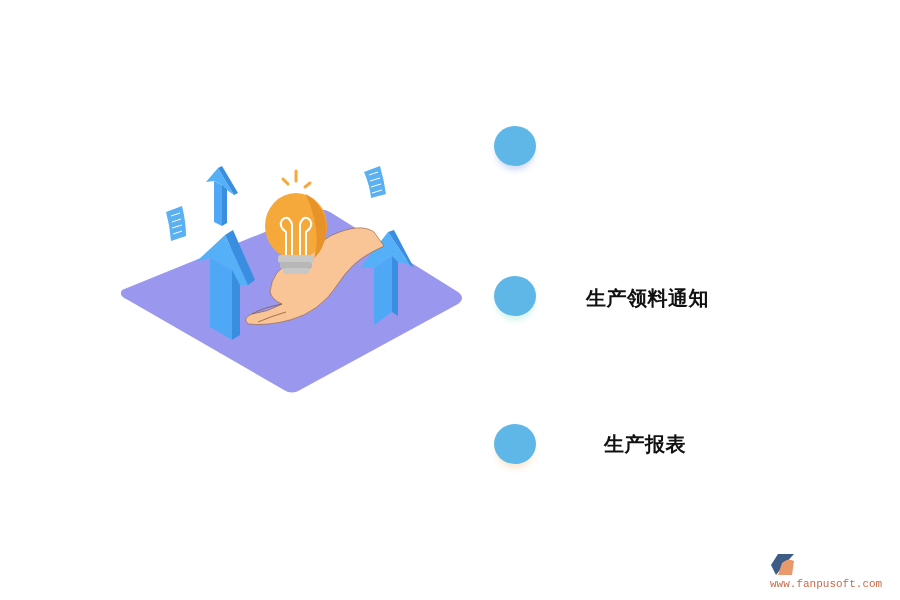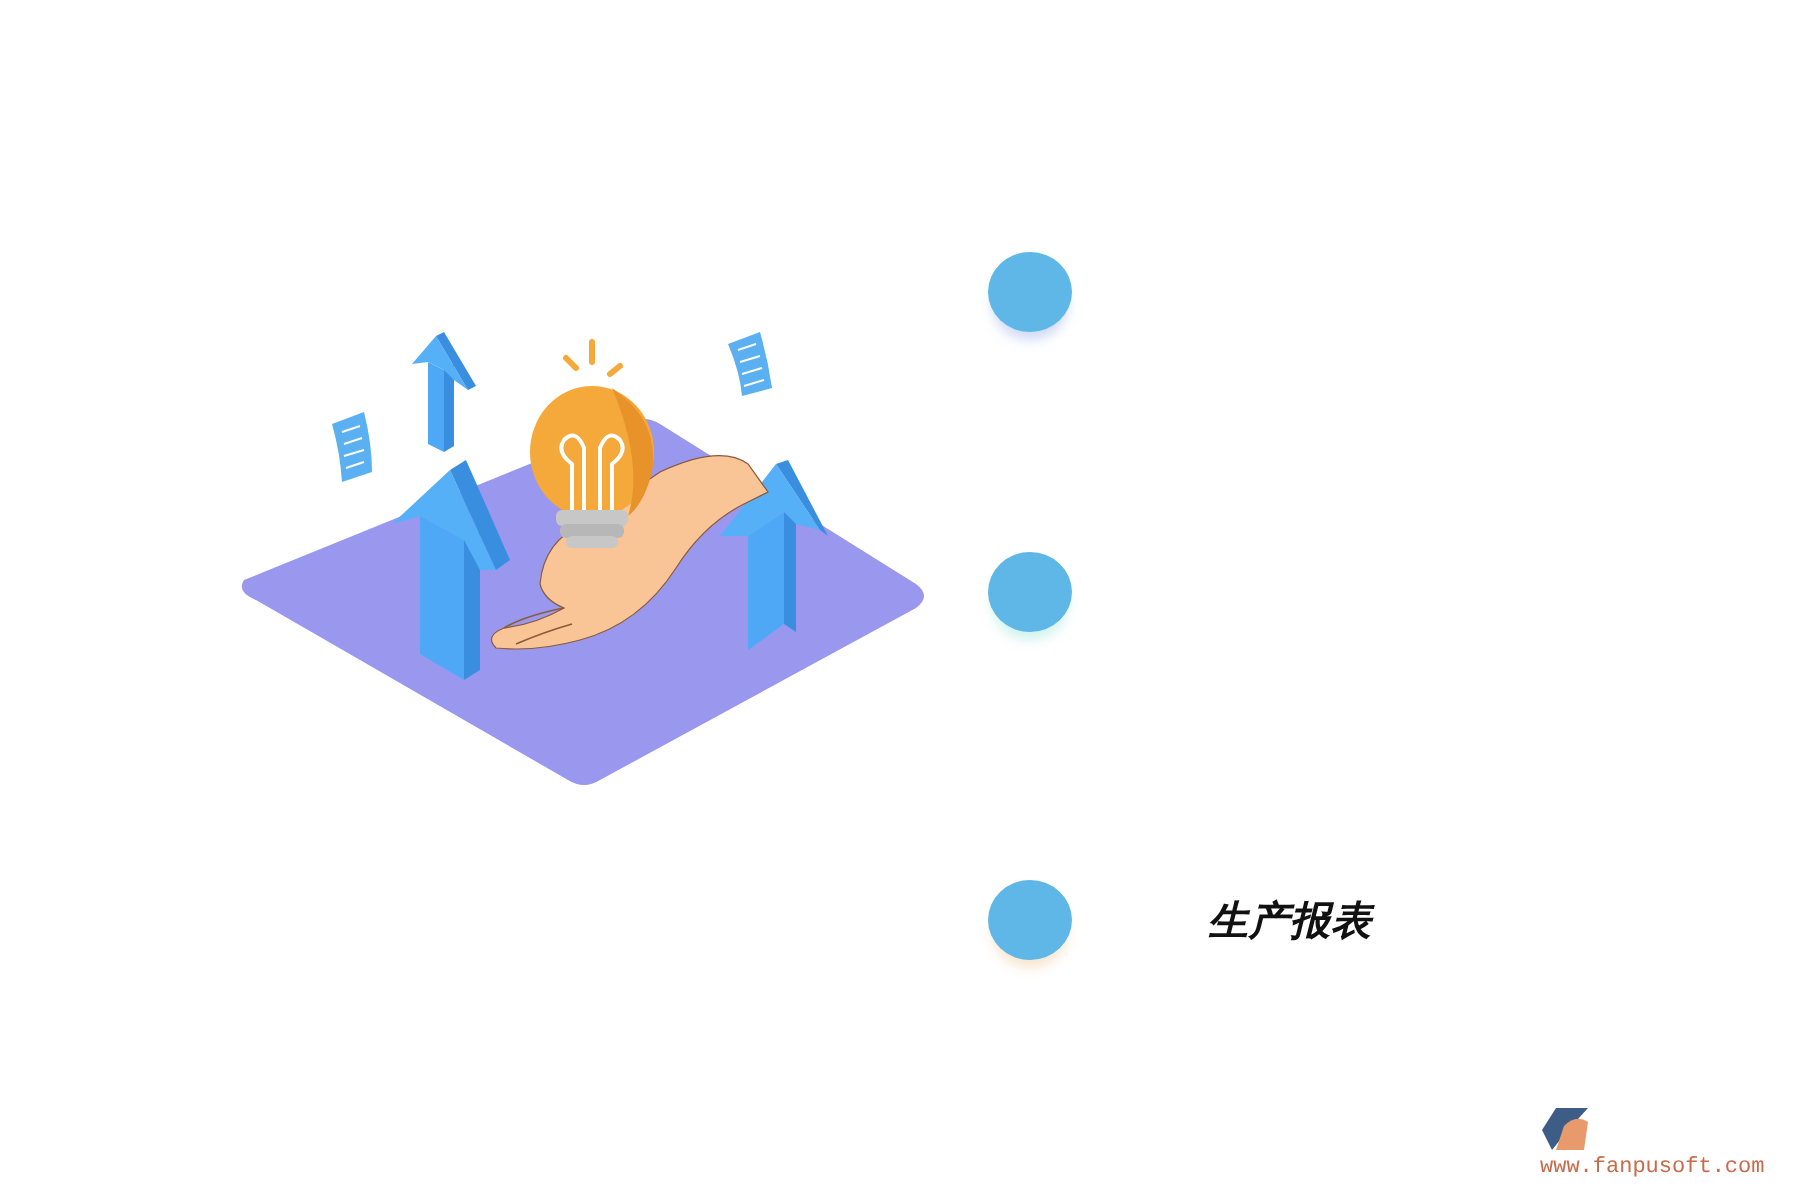--- a/index.html
+++ b/index.html
@@ -91,22 +91,23 @@
     <rect x="280" y="262" width="32" height="7" rx="3" fill="#b7b7b7"></rect>
     <rect x="283" y="268" width="26" height="6" rx="3" fill="#c7c7c7"></rect>
   </g>
 </svg>
 
 <div class="item" style="top:124px;">
   <div class="dot s1" style="top:2px;"></div>
 </div>
 <div class="item" style="top:274px;">
   <div class="dot s2" style="top:2px;"></div>
+  <div class="label" style="left:586px; top:11px;">生产领料通知</div>
 </div>
-<div class="item" style="top:439px;font-style:italic;">
+<div class="item" style="top:423px;">
   <div class="dot s3" style="top:1px;"></div>
   <div class="label" style="left:604px; top:8px;">生产报表</div>
 </div>
 
 <div class="logo">
   <svg style="position:absolute;left:2px;top:2px;" width="26" height="24" viewBox="0 0 26 24">
     <path d="M8 1 L24 1 L14 12 L6 22 L1 12 Z" fill="#3d5d86"></path>
     <path d="M12 10 Q18 4 24 8 L22 22 L8 22 Z" fill="#e89a6c"></path>
   </svg>
   <div class="logo-url">www.fanpusoft.com</div>

